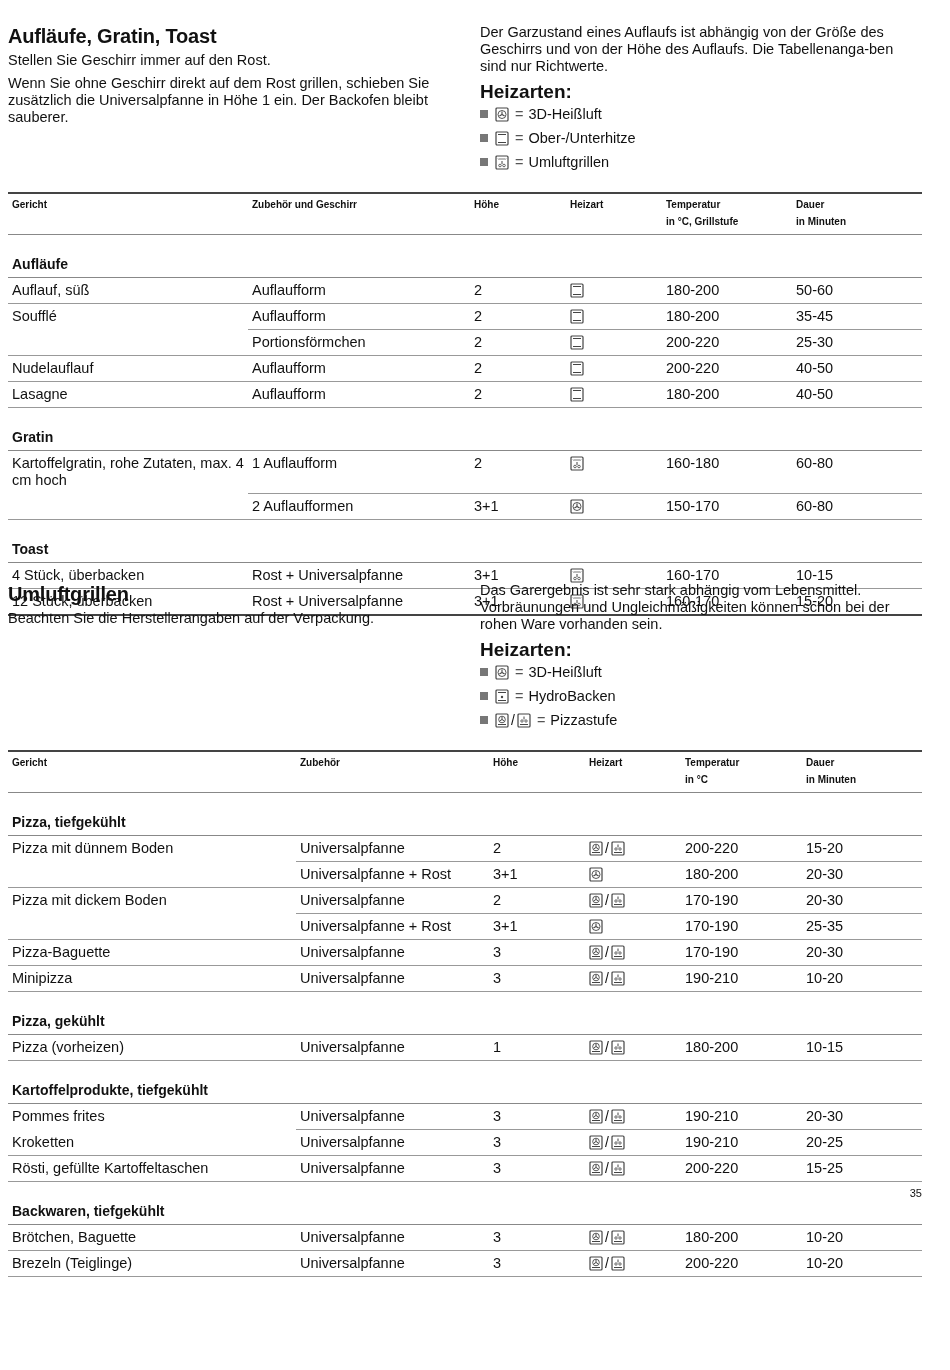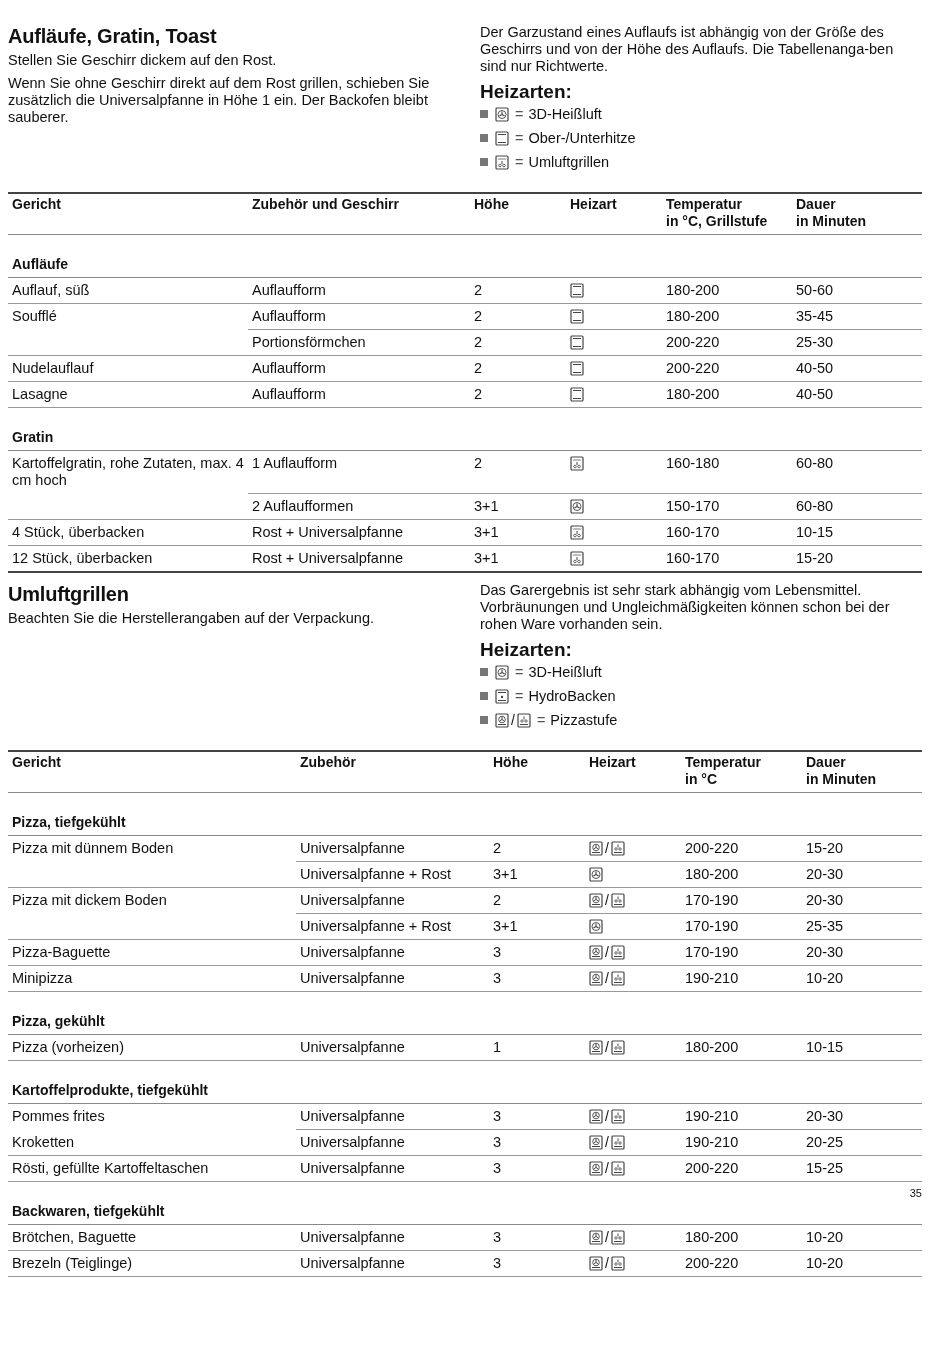--- a/index.html
+++ b/index.html
@@ -13,40 +13,40 @@
   p { margin:0 0 6px 0; font-size:14.5px; line-height:17px; }
   .heiz-title { font-weight:bold; font-size:19px; margin:8px 0 2px 0; line-height:17px; }
   .legend-item { display:flex; align-items:center; font-size:14.5px; line-height:24px; height:24px; }
   .bullet { width:8px; height:8px; background:#777; display:inline-block; margin-right:7px; }
   .ico { display:inline-block; width:14px; height:15px; vertical-align:middle; }
   .ico svg { width:14px; height:15px; display:block; }
   .sep { display:inline-block; margin:0 2px; font-size:14px; }
   .eq { margin:0 5px 0 6px; color:#555; }
 
   table { border-collapse:collapse; width:914px; font-size:14.5px; table-layout:fixed; }
-  th { text-align:left; font-weight:bold; vertical-align:top; padding:2px 4px 4px 4px; line-height:17px; font-size:14px; }
+  th { text-align:left; font-weight:bold; vertical-align:top; padding:2px 4px 4px 4px; line-height:17px; font-size:10px; }
   td { vertical-align:top; padding:4px 4px 4px 4px; line-height:17px; }
   thead tr { border-top:2px solid #444; border-bottom:1.5px solid #888; }
   tr.group td { font-weight:bold; padding-top:21px; padding-bottom:4px; border-bottom:1.5px solid #888; font-size:14px; }
   tr.row td { border-bottom:1.5px solid #999; }
   tr.row td.nob { border-bottom:none; }
   tr.last td { border-bottom:2px solid #444; }
   .heizcell { display:flex; align-items:center; height:17px; }
   .pagenum { position:absolute; right:28px; bottom:2px; font-size:11px; }
 </style>
 </head>
 <body>
 
 <div class="page">
 
   <div class="section" id="sec1" style="top:24px;">
     <div class="intro" style="height:168px;">
       <div class="col-left">
         <h1>Aufläufe, Gratin, Toast</h1>
-        <p>Stellen Sie Geschirr dickem auf den Rost.</p>
+        <p>Stellen Sie Geschirr immer auf den Rost.</p>
         <p>Wenn Sie ohne Geschirr direkt auf dem Rost grillen, schieben Sie zusätzlich die Universalpfanne in Höhe 1 ein. Der Backofen bleibt sauberer.</p>
       </div>
       <div class="col-right">
         <p>Der Garzustand eines Auflaufs ist abhängig von der Größe des Geschirrs und von der Höhe des Auflaufs. Die Tabellenanga-ben sind nur Richtwerte.</p>
         <div class="heiz-title">Heizarten:</div>
         <div class="legend">
             <div class="legend-item">
               <span class="bullet"></span>
               <span class="heizcell" style="display: inline-flex;">
                 <span class="ico">
@@ -240,20 +240,23 @@
                     <rect x="1" y="1" width="12" height="13" rx="1" fill="none" stroke="#444" stroke-width="1.2"></rect>
                     <circle cx="7" cy="7.5" r="4" fill="none" stroke="#444" stroke-width="0.9"></circle>
                     <path d="M7 7.5 L7 4.5 M7 7.5 L9.6 9 M7 7.5 L4.4 9" stroke="#444" stroke-width="1.1"></path>
                   </svg>
                 </span>
               </span>
             </td>
             <td>150-170</td>
             <td>60-80</td>
           </tr>
+          <tr class="group">
+            <td colspan="6">Toast</td>
+          </tr>
           <tr class="row">
             <td>4 Stück, überbacken</td>
             <td>Rost + Universalpfanne</td>
             <td>3+1</td>
             <td>
               <span class="heizcell">
                 <span class="ico">
                   <svg viewBox="0 0 14 15">
                     <rect x="1" y="1" width="12" height="13" rx="1" fill="none" stroke="#444" stroke-width="1.2"></rect>
                     <path d="M3 3.5 L4 4.5 L5 3.5 L6 4.5 L7 3.5 L8 4.5 L9 3.5 L10 4.5 L11 3.5" fill="none" stroke="#444" stroke-width="0.8"></path>

